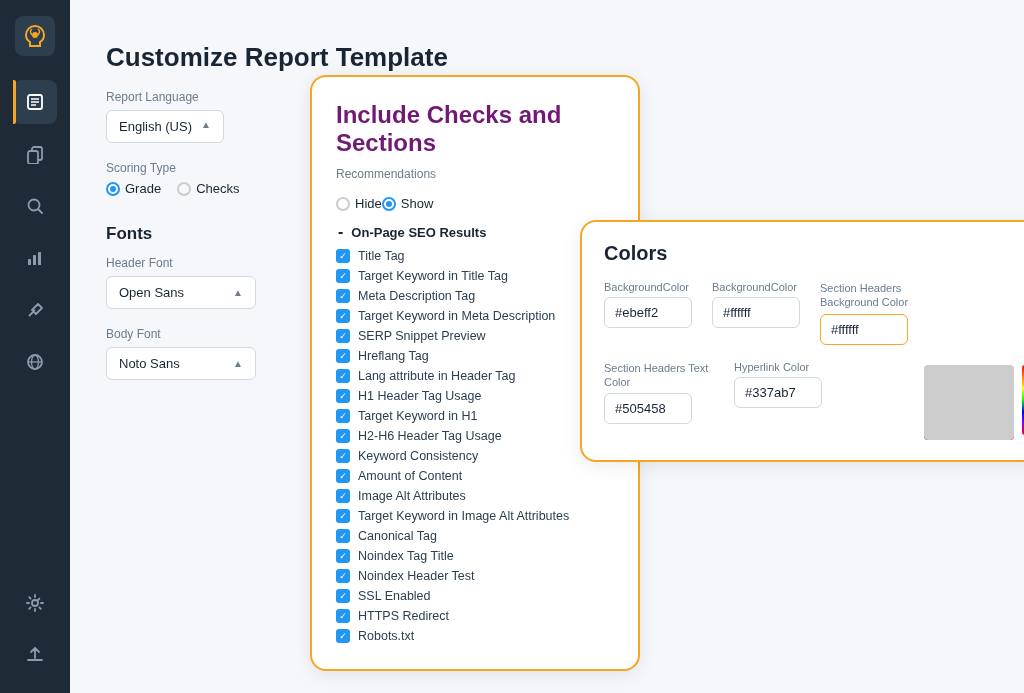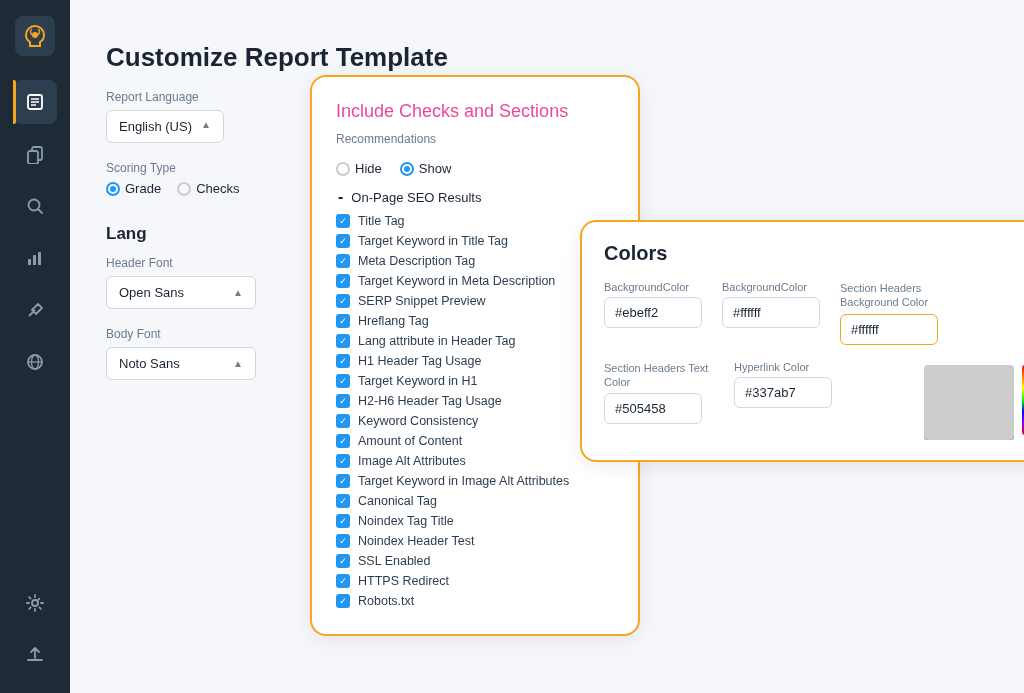--- a/index.html
+++ b/index.html
@@ -191,53 +191,52 @@
     }
 
     .checks-panel {
       left: 240px;
       top: 75px;
       width: 330px;
       min-height: 550px;
     }
 
     .checks-title {
-      font-size: 18px;
-      font-weight: 400;
-      color: #ec4899;
+      font-size: 24px;
+      font-weight: 700;
+      color: #701a75;
       margin-bottom: 10px;
     }
 
     .recommendations-label {
       font-size: 12px;
       color: #6b7c8e;
       margin-bottom: 15px;
     }
 
     .radio-row {
       display: flex;
-      gap: 18px;
       align-items: center;
       margin-bottom: 12px;
     }
 
     .section-header-row {
       display: flex;
       align-items: center;
       gap: 8px;
       margin-bottom: 8px;
       padding-left: 2px;
     }
     .section-dash {
       font-weight: 700;
       color: #1a2533;
     }
     .section-name {
       font-size: 13px;
-      font-weight: 400;
+      font-weight: 700;
       color: #1a2533;
     }
 
     .checklist-item {
       display: flex;
       align-items: center;
       gap: 8px;
       margin-bottom: 6px;
       font-size: 12.5px;
       color: #2c3e50;
@@ -288,21 +287,21 @@
       font-weight: 500;
     }
 
     .color-input {
       border: 1.5px solid #d0d8e0;
       border-radius: 6px;
       padding: 7px 10px;
       font-size: 13px;
       color: #1a2533;
       background: #fff;
-      width: 98px;
+      width: 88px;
     }
 
     .color-input.active {
       border-color: #f5a623;
       outline: none;
     }
 
     .color-picker-area {
       display: flex;
       gap: 8px;
@@ -412,21 +411,21 @@
           <div class="radio-dot"></div>
         </div>
         <span>Grade</span>
       </div>
       <div class="radio-item">
         <div class="radio-circle"></div>
         <span>Checks</span>
       </div>
     </div>
 
-    <div class="section-title">Lang</div>
+    <div class="section-title">Fonts</div>
 
     <div class="field-label">Header Font</div>
     <div class="font-field">
       <span>Open Sans</span>
       <span class="dropdown-arrow">▲</span>
     </div>
 
     <div class="field-label">Body Font</div>
     <div class="font-field">
       <span>Noto Sans</span>

